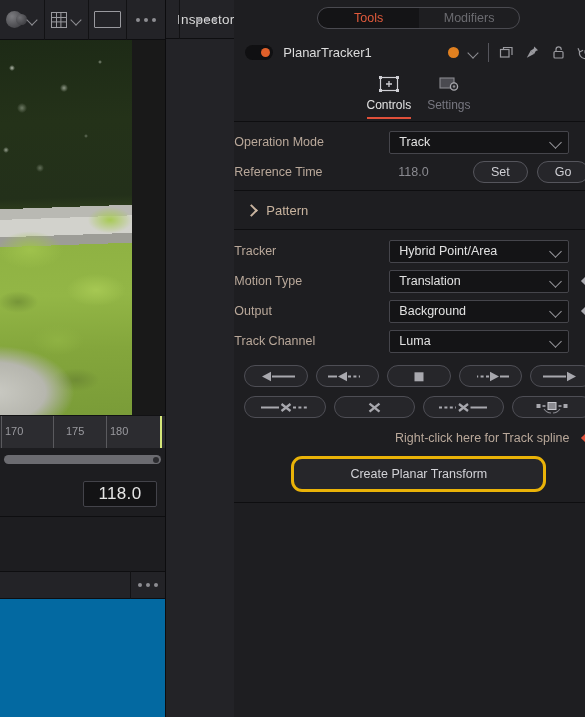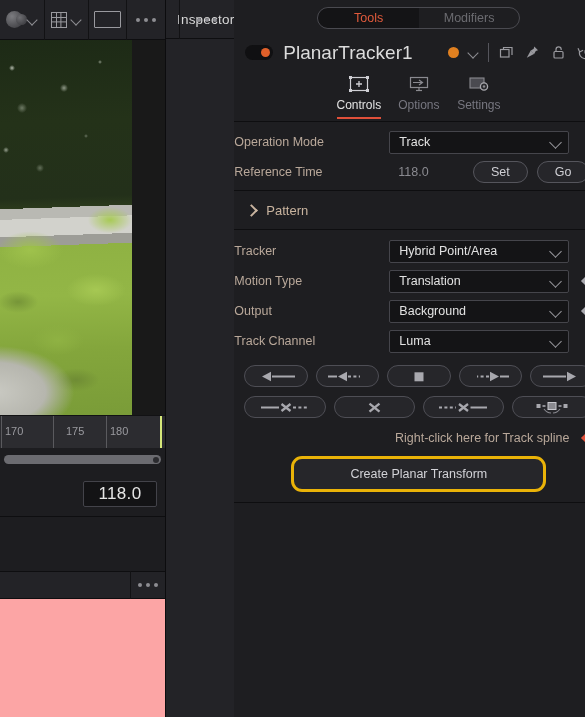--- a/index.html
+++ b/index.html
@@ -8,21 +8,21 @@
     background: #1a1a1c;
     font-family: "Liberation Sans", sans-serif;
     overflow: hidden;
     color: #c8c8c8;
   }
   .app { position: relative; width: 585px; height: 717px; display: flex; }
 
   
   .left-col {
     width: 165px; height: 717px;
-    background: #fca5a5;
+    background: #0369a1;
     position: relative;
     flex: 0 0 165px;
   }
   .left-toolbar {
     height: 40px; width: 165px;
     background: #232327;
     border-bottom: 1px solid #0e0e10;
     display: flex; align-items: center;
     position: relative;
   }
@@ -193,21 +193,21 @@
 
   .node-row{
     height:35px; display:flex; align-items:center; padding:0 10px 0 11px;
     background:#1e1e21;
   }
   .node-toggle{
     width:28px;height:15px;border-radius:8px;background:#101012;
     display:flex;align-items:center;justify-content:flex-end;padding-right:3px;
   }
   .node-toggle i{width:9px;height:9px;border-radius:50%;background:#e0602a;display:block;}
-  .node-name{ margin-left:10px; font-size:19px; color:#dcdcdc;}
+  .node-name{ margin-left:10px; font-size:13px; color:#dcdcdc;}
   .node-right{ margin-left:auto; display:flex; align-items:center; gap:9px;}
   .orange-dot{width:11px;height:11px;border-radius:50%;background:#e08020;display:block;}
   .vsep{width:1px;height:19px;background:#55555c;}
   .ico-btn{width:17px;height:17px;display:flex;align-items:center;justify-content:center;}
 
   .tabs-row{
     height:52px;background:#1e1e21;display:flex;align-items:flex-end;justify-content:center;
     gap:0;border-bottom:1px solid #0e0e10;
   }
   .tab{
@@ -427,31 +427,20 @@
                 <rect x="18" y="1" width="3" height="3" fill="#cfcfd4"></rect>
                 <rect x="1" y="14" width="3" height="3" fill="#cfcfd4"></rect>
                 <rect x="18" y="14" width="3" height="3" fill="#cfcfd4"></rect>
               </svg>
           </span>
           <span class="tlabel">Controls</span>
         </div>
         <div class="tab">
           <span class="tico">
             <svg width="22" height="19" viewBox="0 0 22 19">
-                <rect x="2.5" y="2.5" width="17" height="10" fill="none" stroke="#8a8a90" stroke-width="1.2"></rect>
-                <path d="M5 7.5 H14 M11 5 L14.5 7.5 L11 10" stroke="#8a8a90" stroke-width="1.2" fill="none"></path>
-                <path d="M8 15.5 H14" stroke="#8a8a90" stroke-width="1.2"></path>
-                <path d="M11 12.5 V15.5" stroke="#8a8a90" stroke-width="1.2"></path>
-              </svg>
-          </span>
-          <span class="tlabel">Options</span>
-        </div>
-        <div class="tab">
-          <span class="tico">
-            <svg width="22" height="19" viewBox="0 0 22 19">
                 <rect x="2" y="3" width="14" height="10" fill="#4a4a50" stroke="#8a8a90" stroke-width="1.1"></rect>
                 <circle cx="16" cy="11.5" r="3.6" fill="#2a2a2e" stroke="#a8a8ae" stroke-width="1.3"></circle>
                 <circle cx="16" cy="11.5" r="1.2" fill="#8a8a90"></circle>
               </svg>
           </span>
           <span class="tlabel">Settings</span>
         </div>
       </div>
 
       <div class="ctrl-area">

